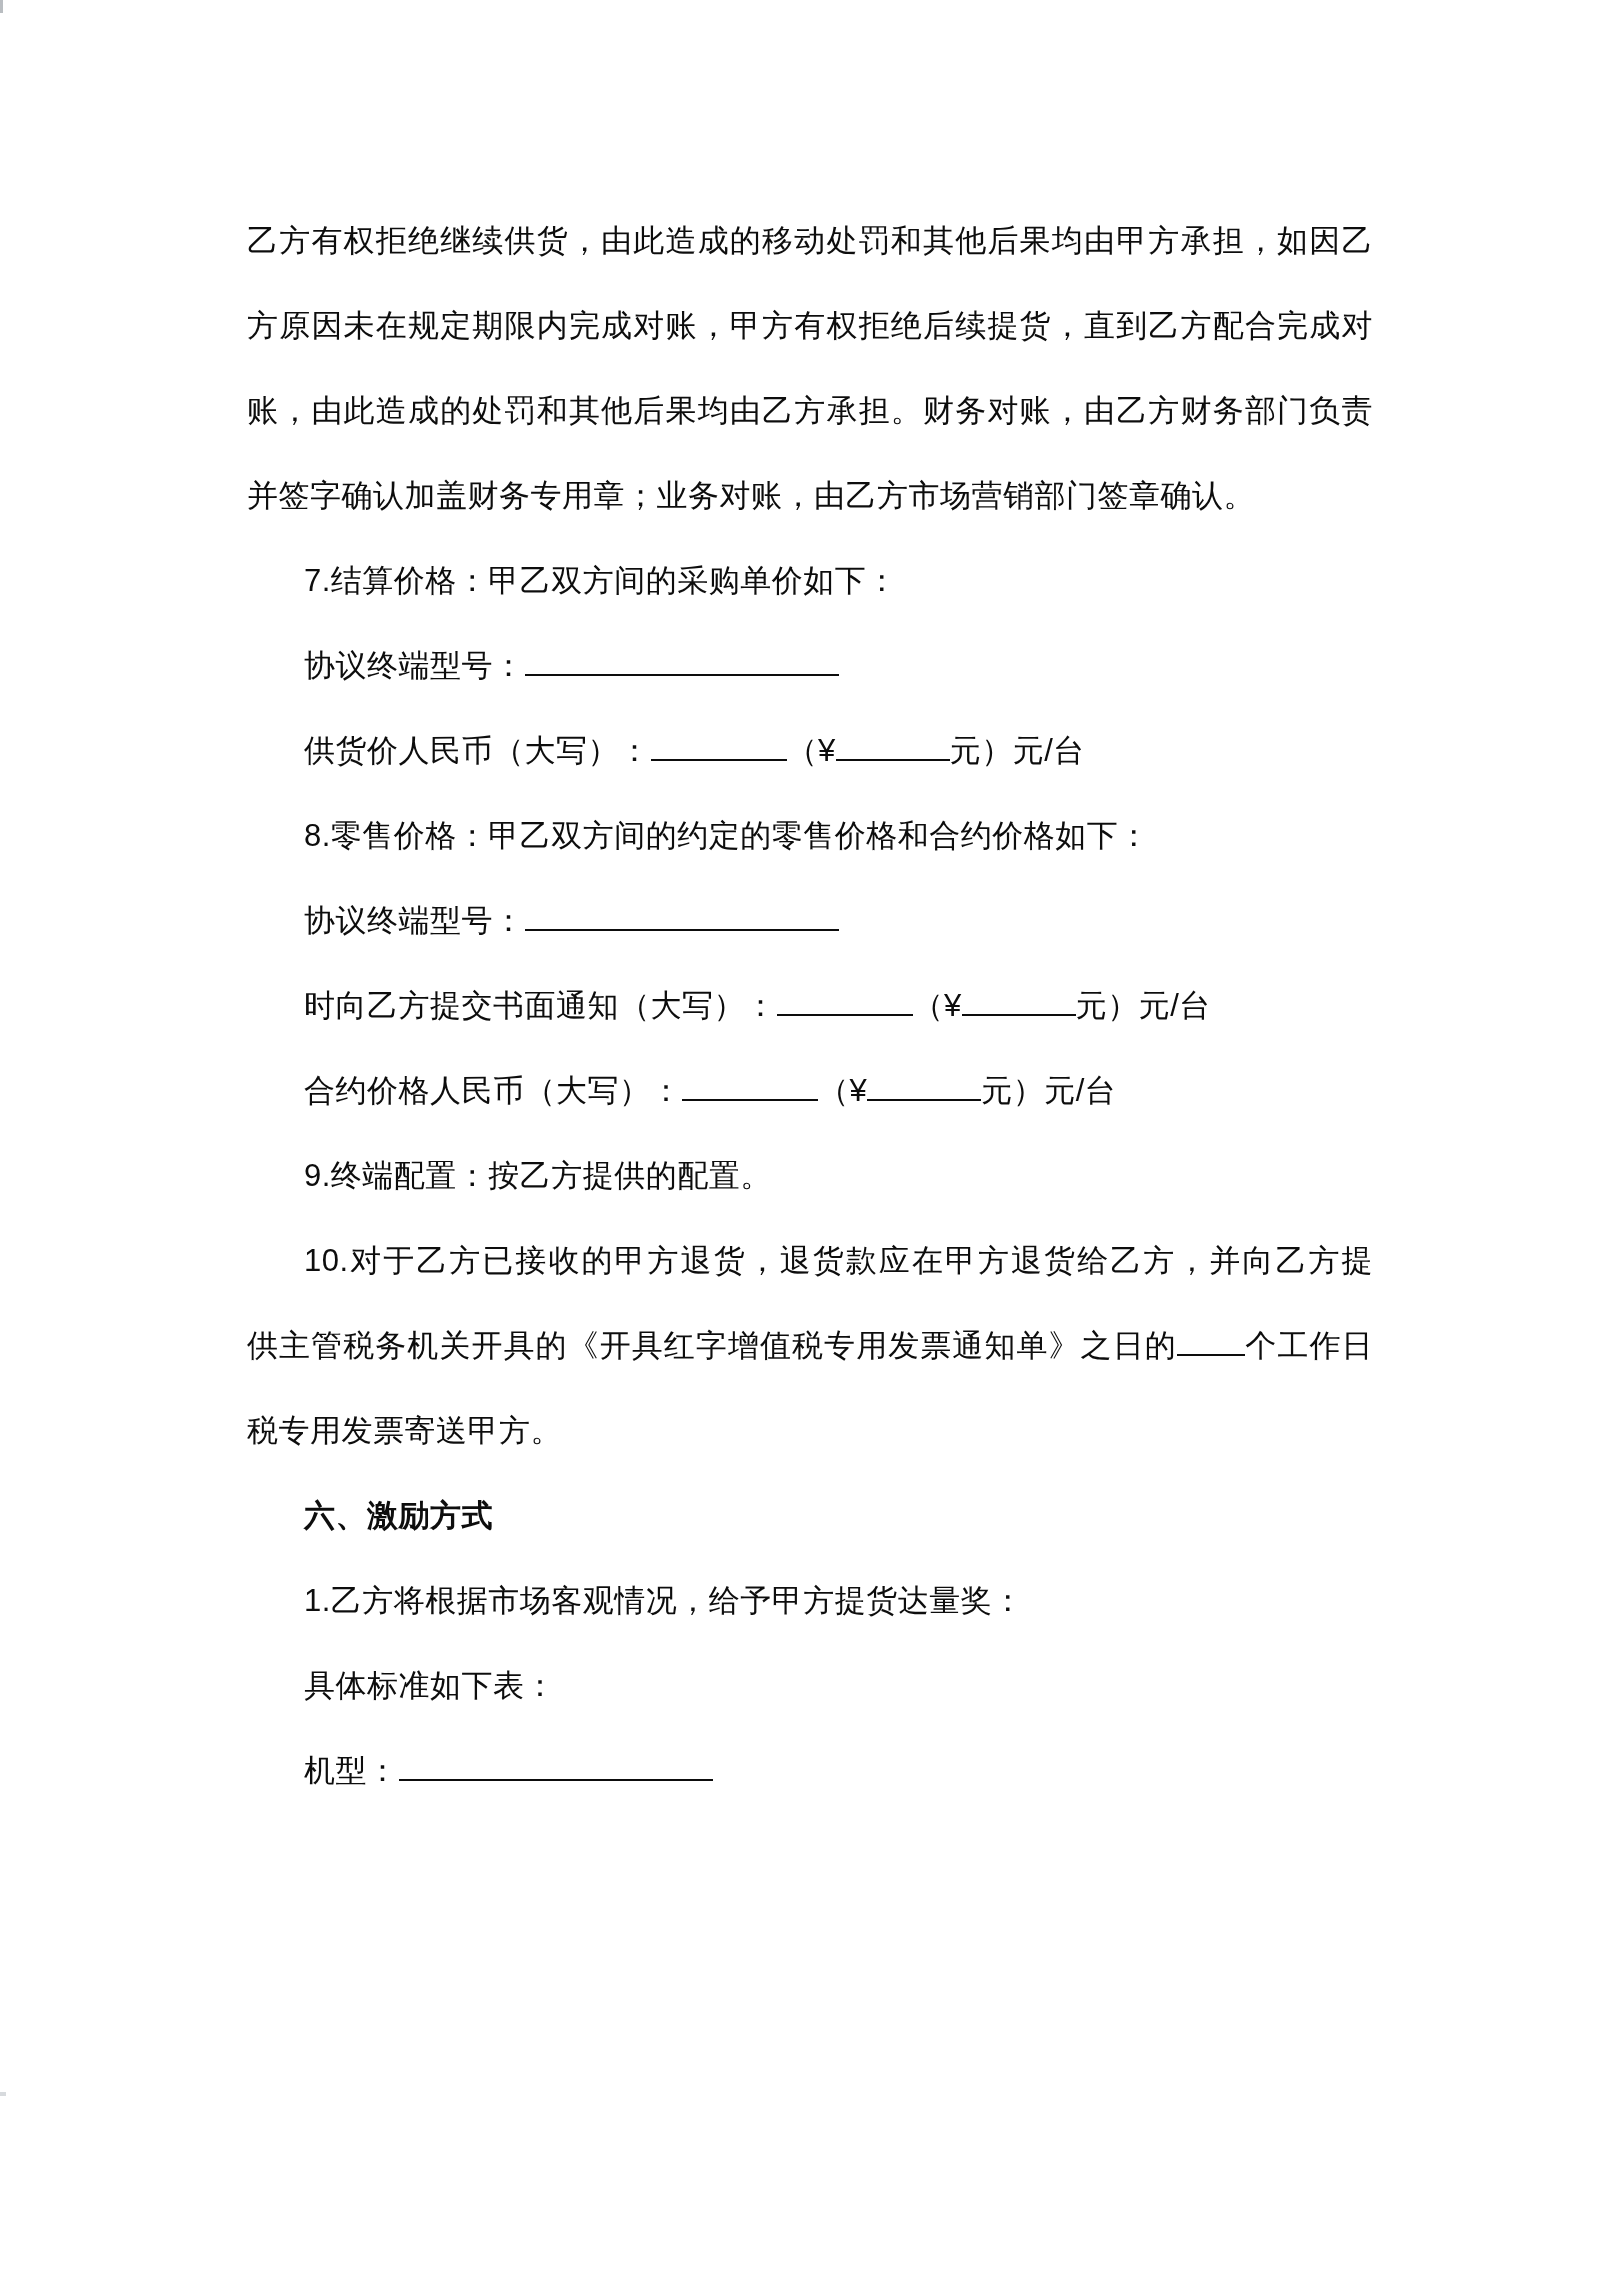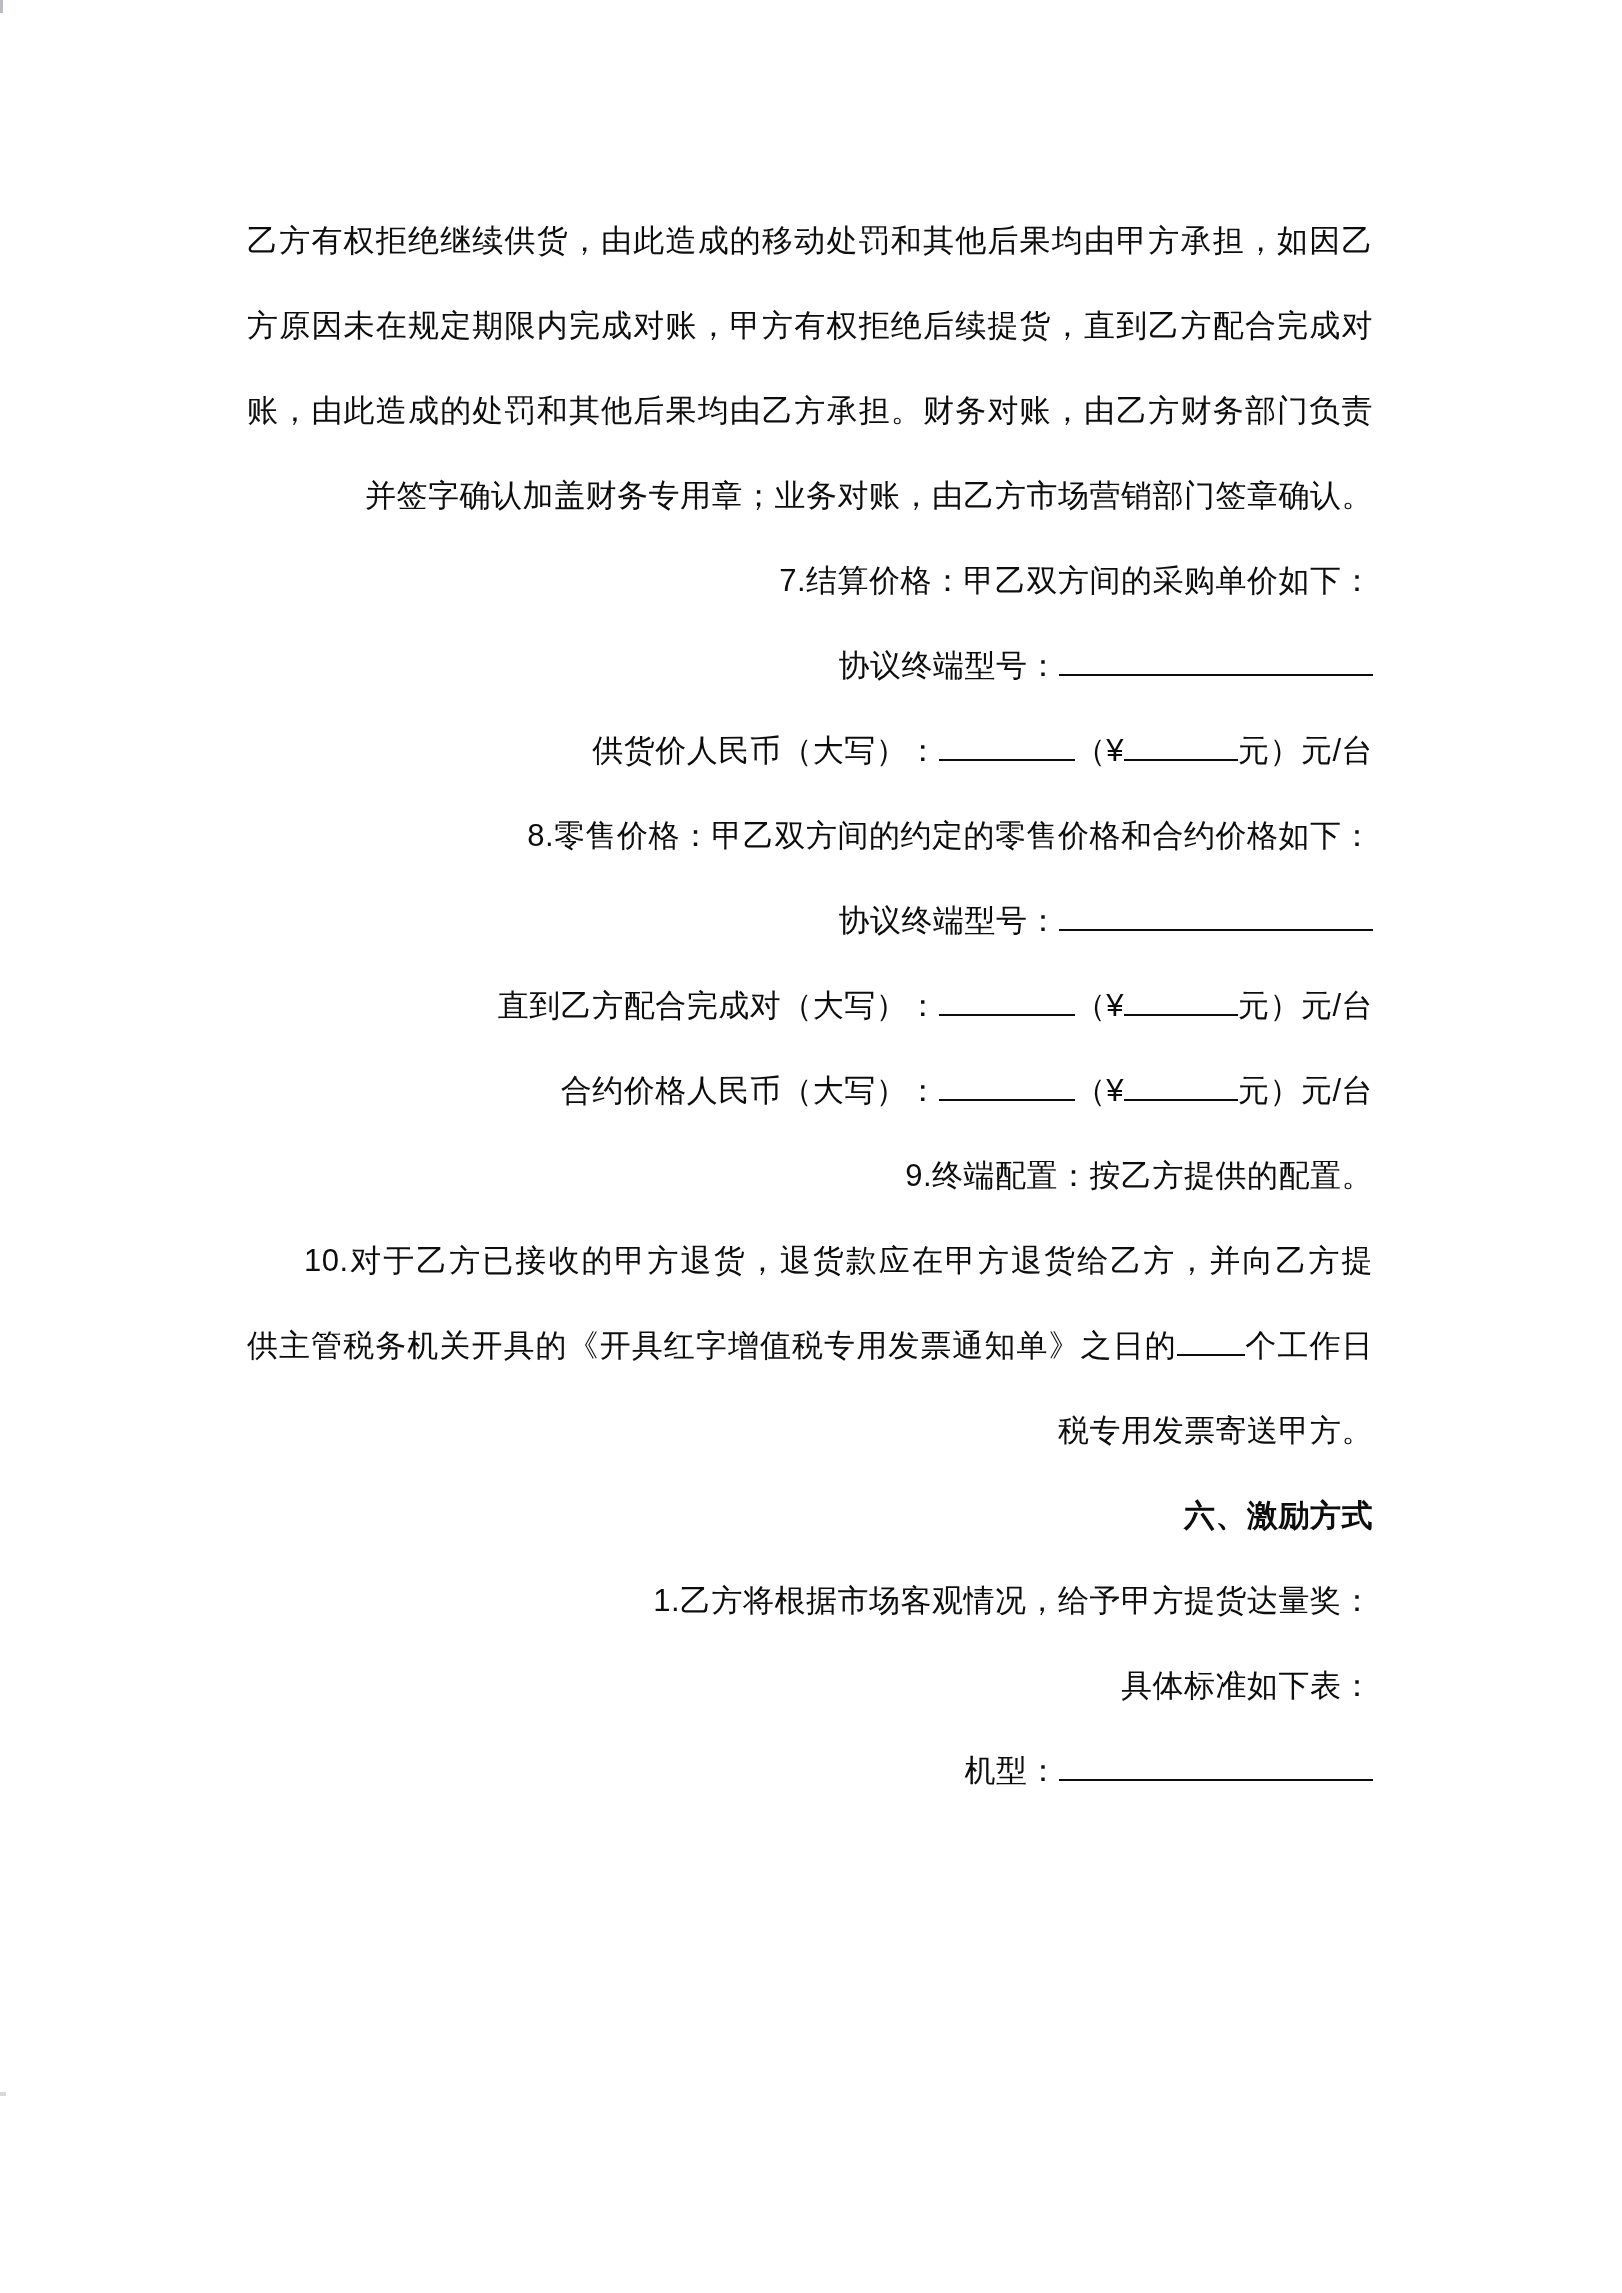--- a/index.html
+++ b/index.html
@@ -15,21 +15,21 @@
     background: #ffffff;
     padding: 198px 250px 0 247px;
     font-family: "Liberation Sans", sans-serif;
     color: #0d0d0d;
     overflow: hidden;
   }
   .line {
     height: 85px;
     line-height: 85px;
     font-size: 31px;
-    text-align: right;
+    text-align: left;
     letter-spacing: 0.5px;
     white-space: nowrap;
   }
   .line.justify {
     white-space: normal;
     text-align: justify;
     text-align-last: justify;
     text-justify: inter-character;
   }
   .line.indent {
@@ -67,21 +67,21 @@
 <div class="page" style="background: rgb(255, 255, 255); color: rgb(13, 13, 13);">
     <div class="line justify"><span class="run">乙方有权拒绝继续供货，由此造成的移动处罚和其他后果均由甲方承担，如因乙</span></div>
     <div class="line justify"><span class="run">方原因未在规定期限内完成对账，甲方有权拒绝后续提货，直到乙方配合完成对</span></div>
     <div class="line justify"><span class="run">账，由此造成的处罚和其他后果均由乙方承担。财务对账，由乙方财务部门负责</span></div>
     <div class="line "><span class="run">并签字确认加盖财务专用章；业务对账，由乙方市场营销部门签章确认。</span></div>
     <div class="line  indent"><span class="run">7.结算价格：甲乙双方间的采购单价如下：</span></div>
     <div class="line  indent"><span class="run">协议终端型号：</span><span class="blank" style="width: 314px; border-bottom-color: rgb(13, 13, 13);"></span></div>
     <div class="line  indent"><span class="run">供货价人民币（大写）：</span><span class="blank" style="width: 136px; border-bottom-color: rgb(13, 13, 13);"></span><span class="run">（¥</span><span class="blank" style="width: 114px; border-bottom-color: rgb(13, 13, 13);"></span><span class="run">元）元/台</span></div>
     <div class="line  indent"><span class="run">8.零售价格：甲乙双方间的约定的零售价格和合约价格如下：</span></div>
     <div class="line  indent"><span class="run">协议终端型号：</span><span class="blank" style="width: 314px; border-bottom-color: rgb(13, 13, 13);"></span></div>
-    <div class="line  indent"><span class="run">直到乙方配合完成对（大写）：</span><span class="blank" style="width: 136px; border-bottom-color: rgb(13, 13, 13);"></span><span class="run">（¥</span><span class="blank" style="width: 114px; border-bottom-color: rgb(13, 13, 13);"></span><span class="run">元）元/台</span></div>
+    <div class="line  indent"><span class="run">时向乙方提交书面通知（大写）：</span><span class="blank" style="width: 136px; border-bottom-color: rgb(13, 13, 13);"></span><span class="run">（¥</span><span class="blank" style="width: 114px; border-bottom-color: rgb(13, 13, 13);"></span><span class="run">元）元/台</span></div>
     <div class="line  indent"><span class="run">合约价格人民币（大写）：</span><span class="blank" style="width: 136px; border-bottom-color: rgb(13, 13, 13);"></span><span class="run">（¥</span><span class="blank" style="width: 114px; border-bottom-color: rgb(13, 13, 13);"></span><span class="run">元）元/台</span></div>
     <div class="line  indent"><span class="run">9.终端配置：按乙方提供的配置。</span></div>
     <div class="line justify indent"><span class="run">10.对于乙方已接收的甲方退货，退货款应在甲方退货给乙方，并向乙方提</span></div>
     <div class="line justify"><span class="run">供主管税务机关开具的《开具红字增值税专用发票通知单》之日的</span><span class="blank" style="width: 68px; border-bottom-color: rgb(13, 13, 13);"></span><span class="run">个工作日</span></div>
     <div class="line "><span class="run">税专用发票寄送甲方。</span></div>
     <div class="line  indent bold"><span class="run">六、激励方式</span></div>
     <div class="line  indent"><span class="run">1.乙方将根据市场客观情况，给予甲方提货达量奖：</span></div>
     <div class="line  indent"><span class="run">具体标准如下表：</span></div>
     <div class="line  indent"><span class="run">机型：</span><span class="blank" style="width: 314px; border-bottom-color: rgb(13, 13, 13);"></span></div>
   </div>

